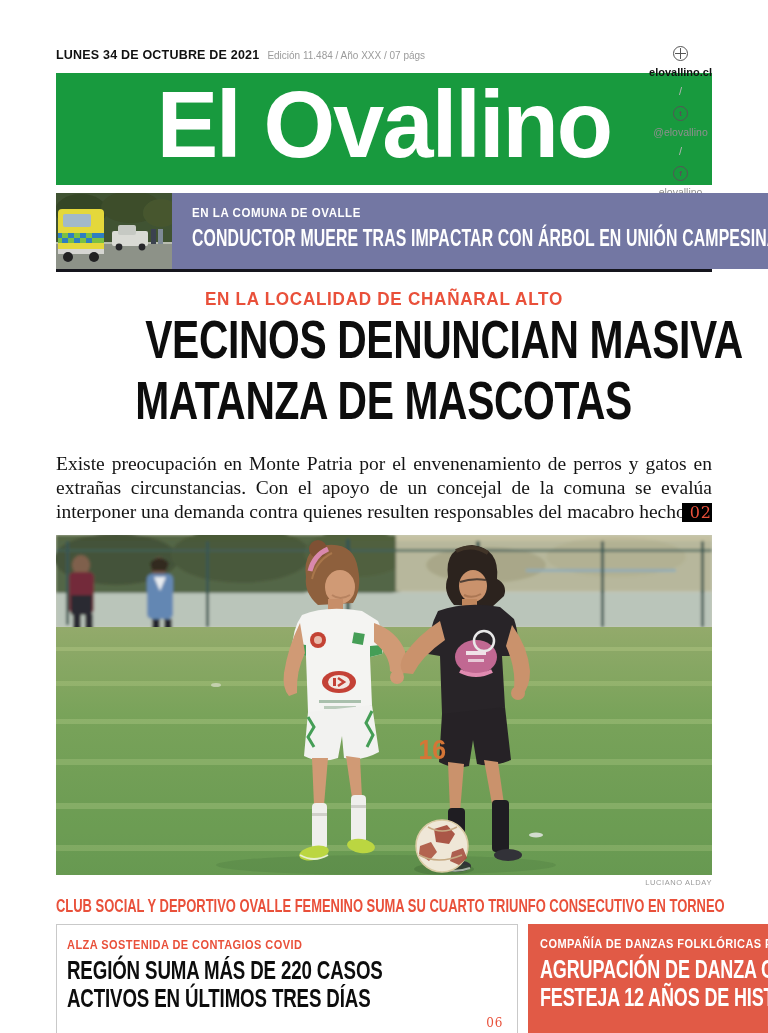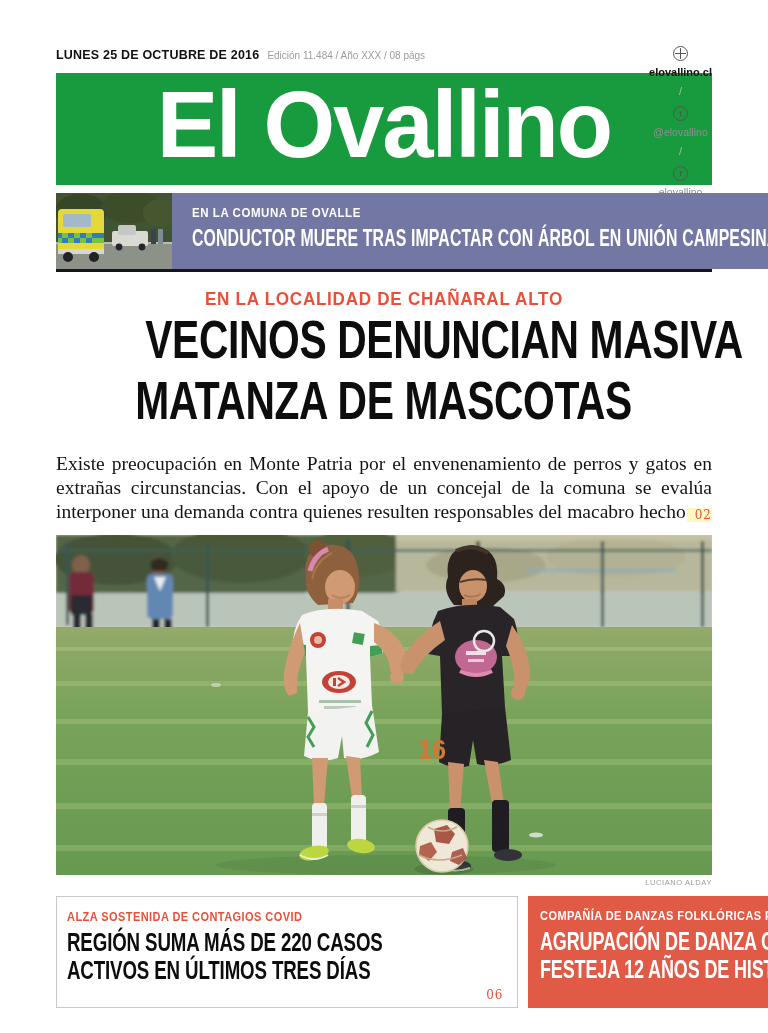--- a/index.html
+++ b/index.html
@@ -44,21 +44,21 @@
 
   
   .lead-kicker{margin-top:16px;text-align:center;color:#e9503a;font-size:19px;font-weight:bold;}
   .lead-kicker span{display:inline-block;transform:scaleX(.9);white-space:nowrap;letter-spacing:.8px;}
   .lead-headline{margin-top:6px;text-align:center;color:#0d0d0d;font-weight:bold;line-height:48px;}
   .lead-headline .hline{display:inline-block;transform:scaleX(.77);white-space:nowrap;
     font-size:53px;letter-spacing:-.5px;}
   .lead-body{position:relative;margin-top:14px;font-family:"Liberation Serif",serif;
     font-size:19.5px;line-height:1.22;color:#141414;text-align:justify;}
   .lead-page{position:absolute;right:0;bottom:1px;font-family:"DejaVu Serif",serif;
-    font-size:12px;color:#e9503a;letter-spacing:1px;background:#fef9c3;padding-left:8px;}
+    font-size:16px;color:#e9503a;letter-spacing:1px;background:#000000;padding-left:8px;}
 
   
   .photo-wrap{margin-top:12px;}
   .photo-wrap svg{display:block;}
   .photo-credit{text-align:right;font-size:7.5px;color:#9a9a9a;letter-spacing:.6px;margin-top:3px;}
 
   
   .sports-strip{margin-top:4px;display:flex;justify-content:space-between;align-items:flex-end;height:24px;}
   .sports-headline{color:#e9503a;font-size:18.5px;font-weight:bold;display:inline-block;
     transform:scaleX(.70);transform-origin:0 100%;white-space:nowrap;line-height:1;}
@@ -80,22 +80,22 @@
   .box-page{font-family:"DejaVu Serif",serif;font-size:12px;letter-spacing:1px;}
   .box-left .box-page{position:absolute;right:14px;bottom:5px;color:#e9503a;}
 </style>
 </head>
 <body>
 
 <div class="page">
 
   <div class="topbar">
     <div class="tb-left">
-      <span class="tb-date">LUNES 25 DE OCTUBRE DE 2016</span>
-      <span class="tb-edition">Edición 11.484 / Año XXX / 08 págs</span>
+      <span class="tb-date">LUNES 34 DE OCTUBRE DE 2021</span>
+      <span class="tb-edition">Edición 11.484 / Año XXX / 07 págs</span>
     </div>
     <div class="tb-right">
       <span class="mini-icon globe"></span>
       <span class="tb-site">elovallino.cl</span>
       <span class="tb-sep">/</span>
       <span class="mini-icon">t</span>
       <span class="tb-handle">@elovallino</span>
       <span class="tb-sep">/</span>
       <span class="mini-icon">f</span>
       <span class="tb-handle">elovallino</span>
@@ -299,20 +299,24 @@
         <polygon points="364,311 375,307 381,317 373,326 363,319" fill="#a4452f" opacity=".85"></polygon>
         <polygon points="396,317 407,313 411,323 403,330 394,326" fill="#9e4030" opacity=".85"></polygon>
         <path d="M372,292 Q386,300 401,292" stroke="#c4a77e" stroke-width="1.5" fill="none"></path>
         <path d="M363,320 Q382,330 406,320" stroke="#c4a77e" stroke-width="1.5" fill="none"></path>
       </g>
       <rect x="0" y="0" width="656" height="340" fill="#ffffff" opacity=".04"></rect>
     </svg>
   </div>
   <div class="photo-credit">LUCIANO ALDAY</div>
 
+  <div class="sports-strip">
+    <span class="sports-headline">CLUB SOCIAL Y DEPORTIVO OVALLE FEMENINO SUMA SU CUARTO TRIUNFO CONSECUTIVO EN TORNEO</span>
+
+  </div>
 
   <div class="bottom-row">
     <div class="box box-left">
       <div><span class="box-kicker">ALZA SOSTENIDA DE CONTAGIOS COVID</span></div>
       <div class="box-headline">
         <span class="hline">REGIÓN SUMA MÁS DE 220 CASOS</span><br>
         <span class="hline">ACTIVOS EN ÚLTIMOS TRES DÍAS</span>
       </div>
       <span class="box-page">06</span>
     </div>

